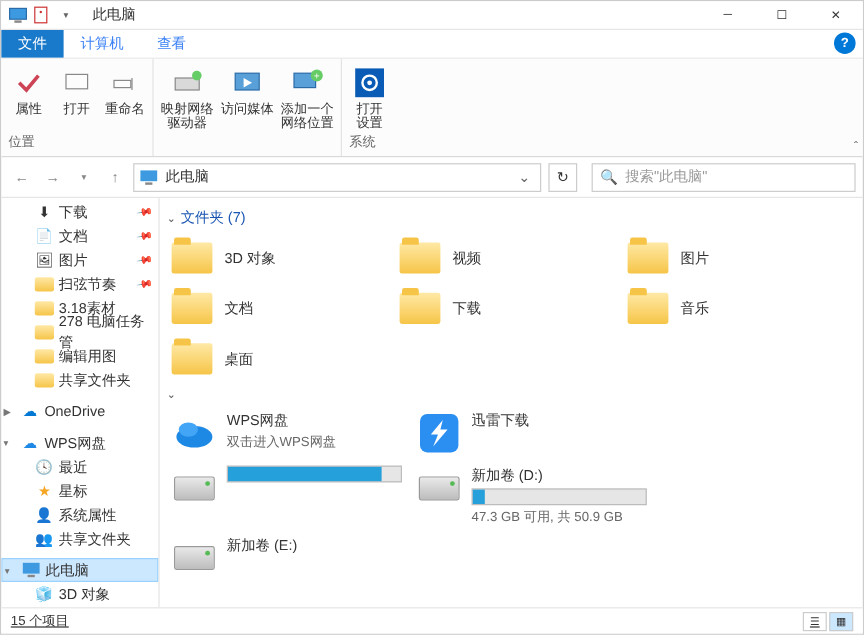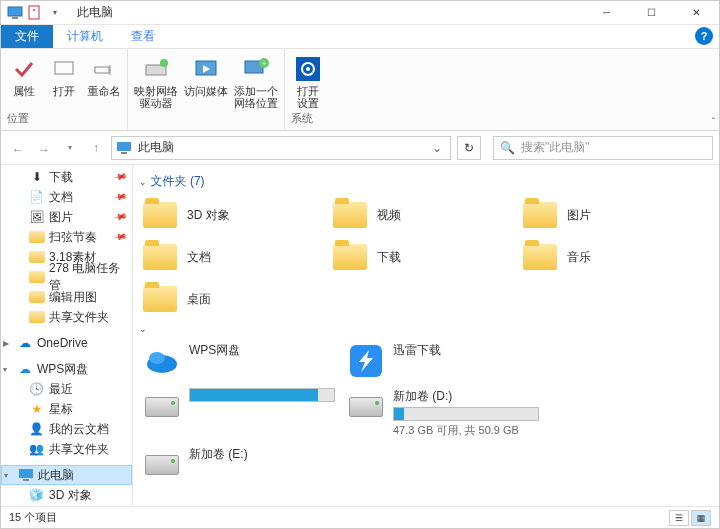--- a/index.html
+++ b/index.html
@@ -55,21 +55,21 @@
 
 .drivegrid { display: flex; flex-wrap: wrap; }
 .ditem { width: 204px; padding: 4px 6px; display: flex; gap: 8px; }
 .dicon { width: 38px; height: 38px; flex-shrink: 0; display: flex; align-items: center; justify-content: center; }
 .dinfo { flex: 1; display: flex; flex-direction: column; gap: 2px; }
 .dname { font-size: 12px; }
 .dbar { height: 14px; border: 1px solid #bcbcbc; background: #e6e6e6; position: relative; }
 .dfill { height: 100%; background: #26a0da; }
 .dtext { font-size: 11px; color: #666; }
 
-.statusbar { position: absolute; bottom: 0; left: 0; right: 0; height: 22px; border-top: 1px solid #e5e5e5; display: flex; align-items: center; padding: 0 8px; font-size: 11px; gap: 24px; background: #fff; }
+.statusbar { position: absolute; bottom: 0; left: 0; right: 0; height: 22px; border-top: 1px solid #e5e5e5; display: flex; align-items: center; padding: 0 8px; font-size: 11px; gap: 24px; background: #fff; text-decoration: underline; }
 .statusbar .viewbtns { margin-left: auto; display: flex; gap: 2px; }
 .vbtn { width: 20px; height: 16px; border: 1px solid #ccc; display: flex; align-items: center; justify-content: center; font-size: 9px; }
 .vbtn.active { background: #cce8ff; }
 
 
 .folder-shape { width: 34px; height: 26px; background: linear-gradient(#ffe9a6,#f6c548); border-radius: 2px; position: relative; }
 .folder-shape::before { content:""; position:absolute; top:-4px; left:2px; width:14px; height:6px; background:#f6c548; border-radius:2px 2px 0 0; }
 .drive-shape { width: 34px; height: 20px; background: linear-gradient(#e9e9e9,#bdbdbd); border: 1px solid #999; border-radius: 2px; position: relative; }
 .drive-shape::after { content:""; position:absolute; right:3px; top:3px; width:4px; height:4px; background:#5b5; border-radius:50%; }
 .small-folder { width:16px; height:12px; background: linear-gradient(#ffe9a6,#f6c548); border-radius:2px; }
@@ -281,21 +281,21 @@
     <div class="sbitem sub">
         <span class="sbicon">🕓</span>
         <span>最近</span>
       </div>
     <div class="sbitem sub">
         <span class="sbicon" style="color:#f5a623">★</span>
         <span>星标</span>
       </div>
     <div class="sbitem sub">
         <span class="sbicon">👤</span>
-        <span>我的云文档</span>
+        <span>系统属性</span>
       </div>
     <div class="sbitem sub">
         <span class="sbicon">👥</span>
         <span>共享文件夹</span>
       </div>
     <div style="height:6px"></div>
     <div class="sbitem sel">
         <span class="chev">▾</span>
         <span class="sbicon">
           <svg width="16" height="16">
@@ -367,20 +367,21 @@
     <div class="drivegrid">
       <div class="ditem">
         <span class="dicon">
             <svg width="38" height="38">
               <ellipse cx="19" cy="22" rx="15" ry="9" fill="#1e88e5"></ellipse>
               <ellipse cx="14" cy="16" rx="8" ry="6" fill="#42a5f5"></ellipse>
             </svg>
           </span>
         <div class="dinfo">
           <span class="dname">WPS网盘</span>
+          <span class="dtext">双击进入WPS网盘</span>
         </div>
       </div>
       <div class="ditem">
         <span class="dicon">
             <svg width="38" height="38">
               <rect x="3" y="3" width="32" height="32" rx="6" fill="#2b8ff2"></rect>
               <polygon points="22,8 12,20 18,20 14,30 26,16 20,16" fill="#fff"></polygon>
             </svg>
           </span>
         <div class="dinfo">

